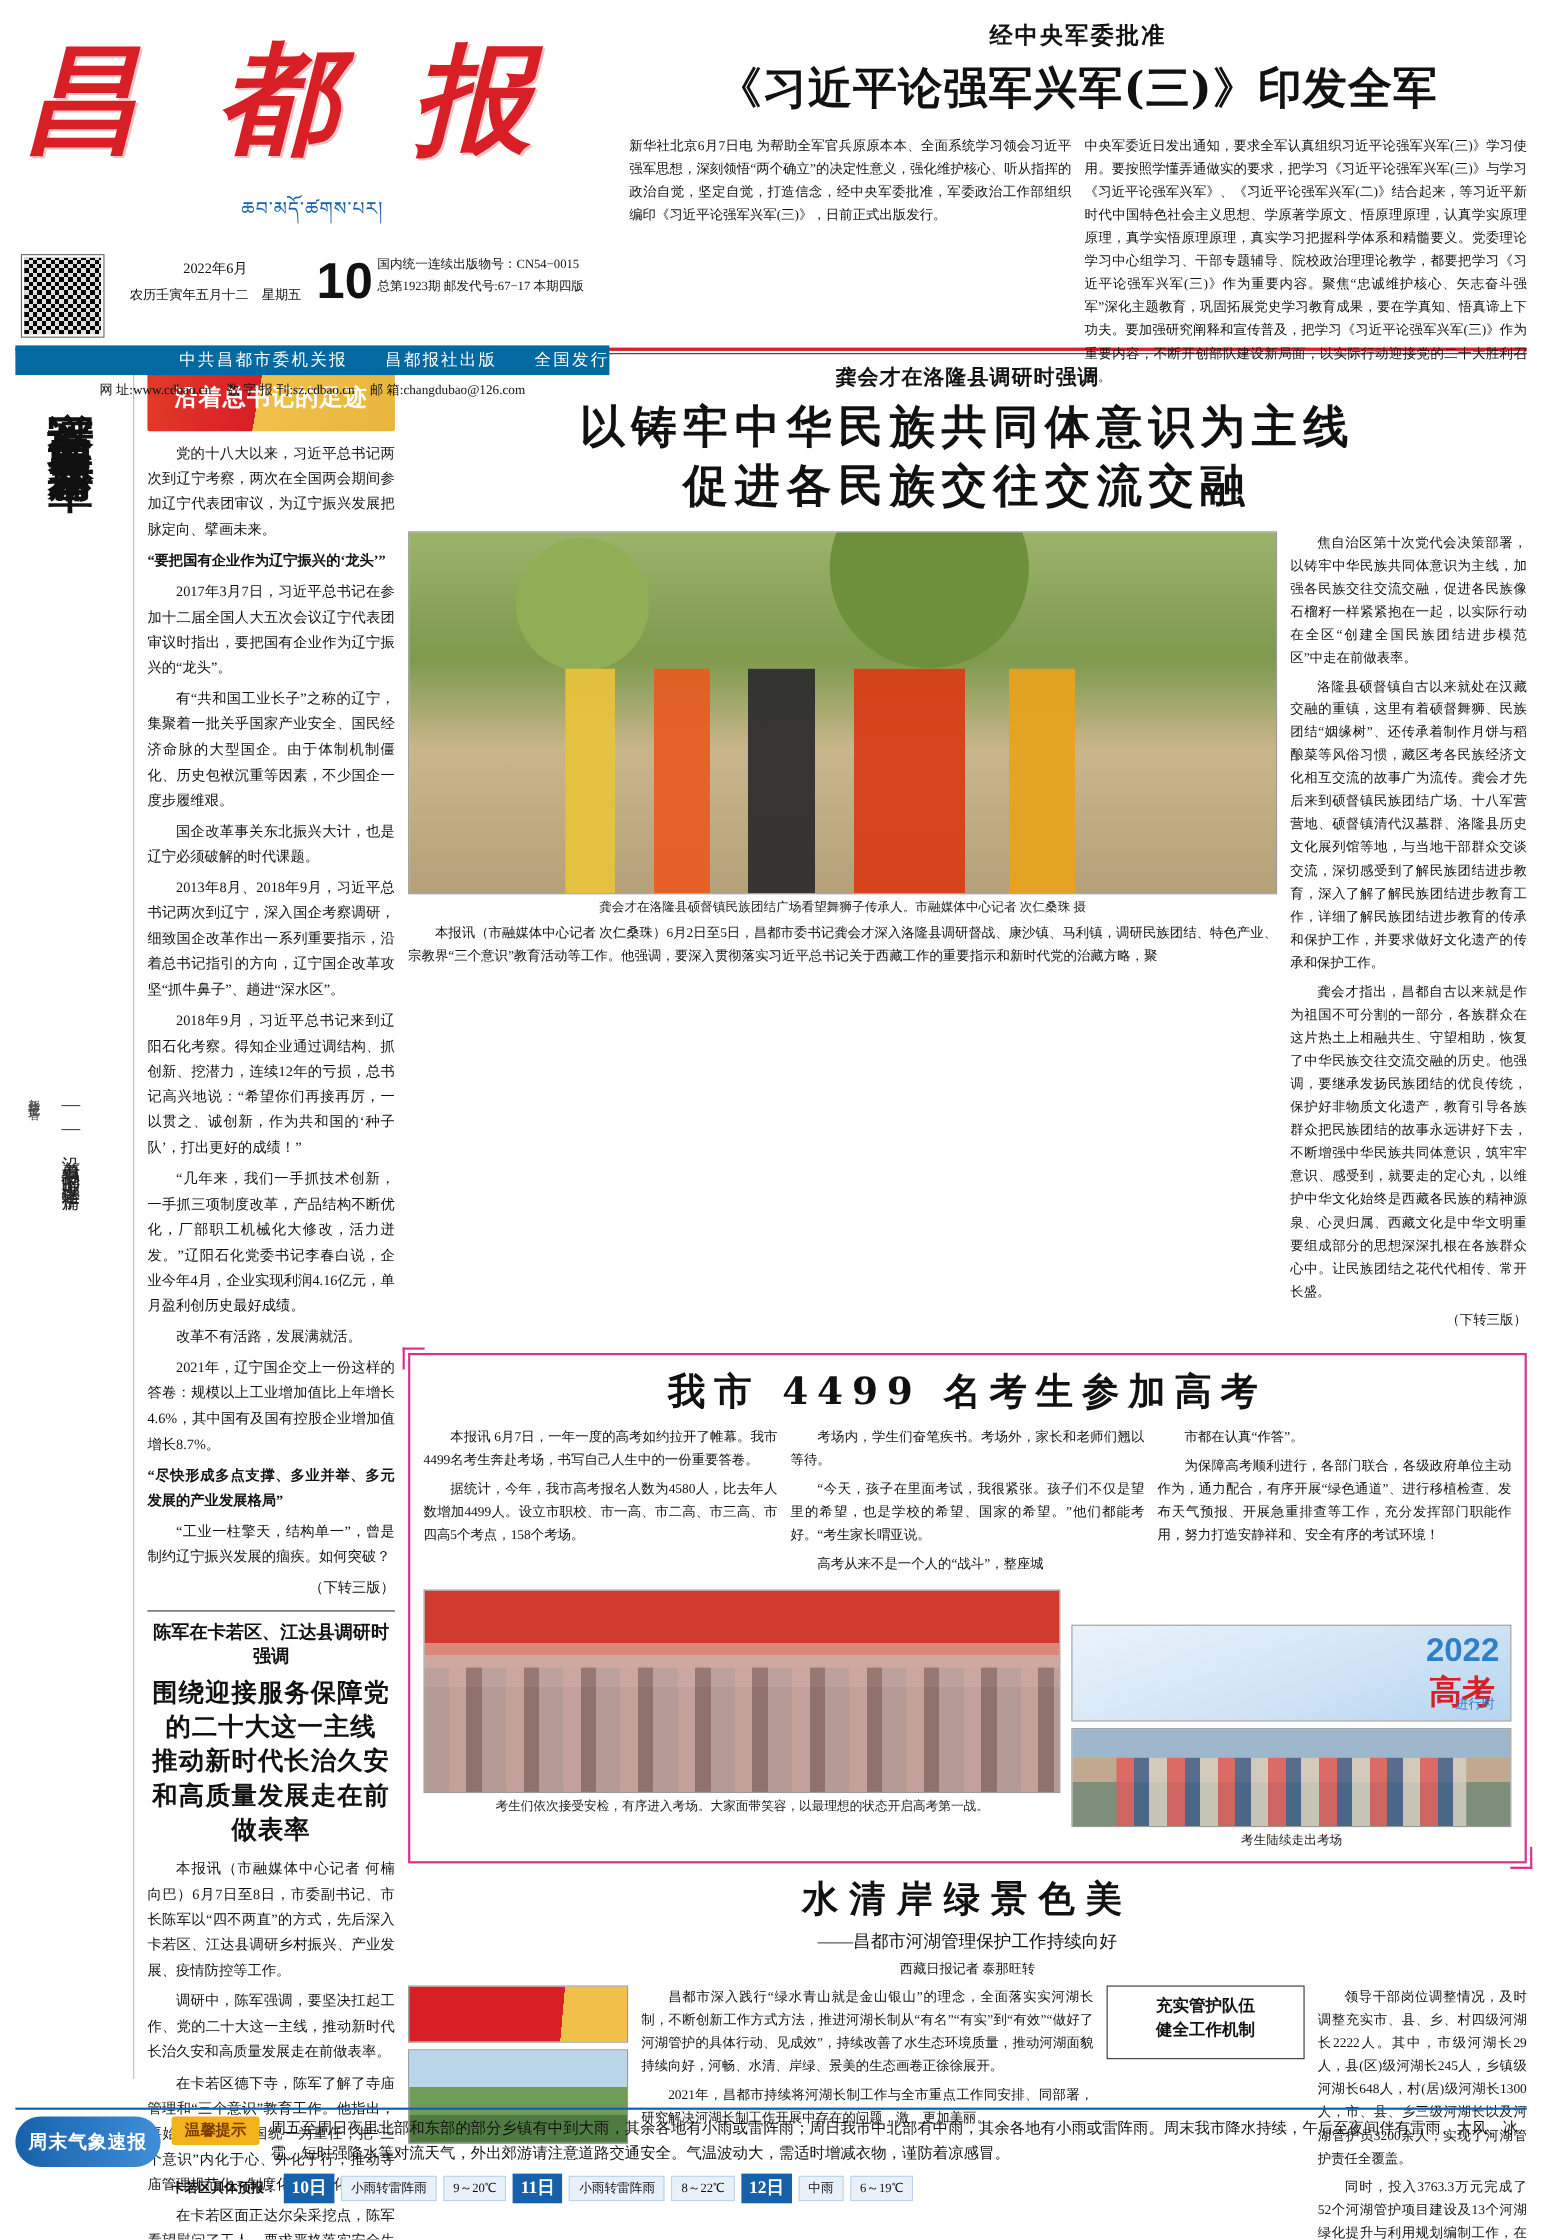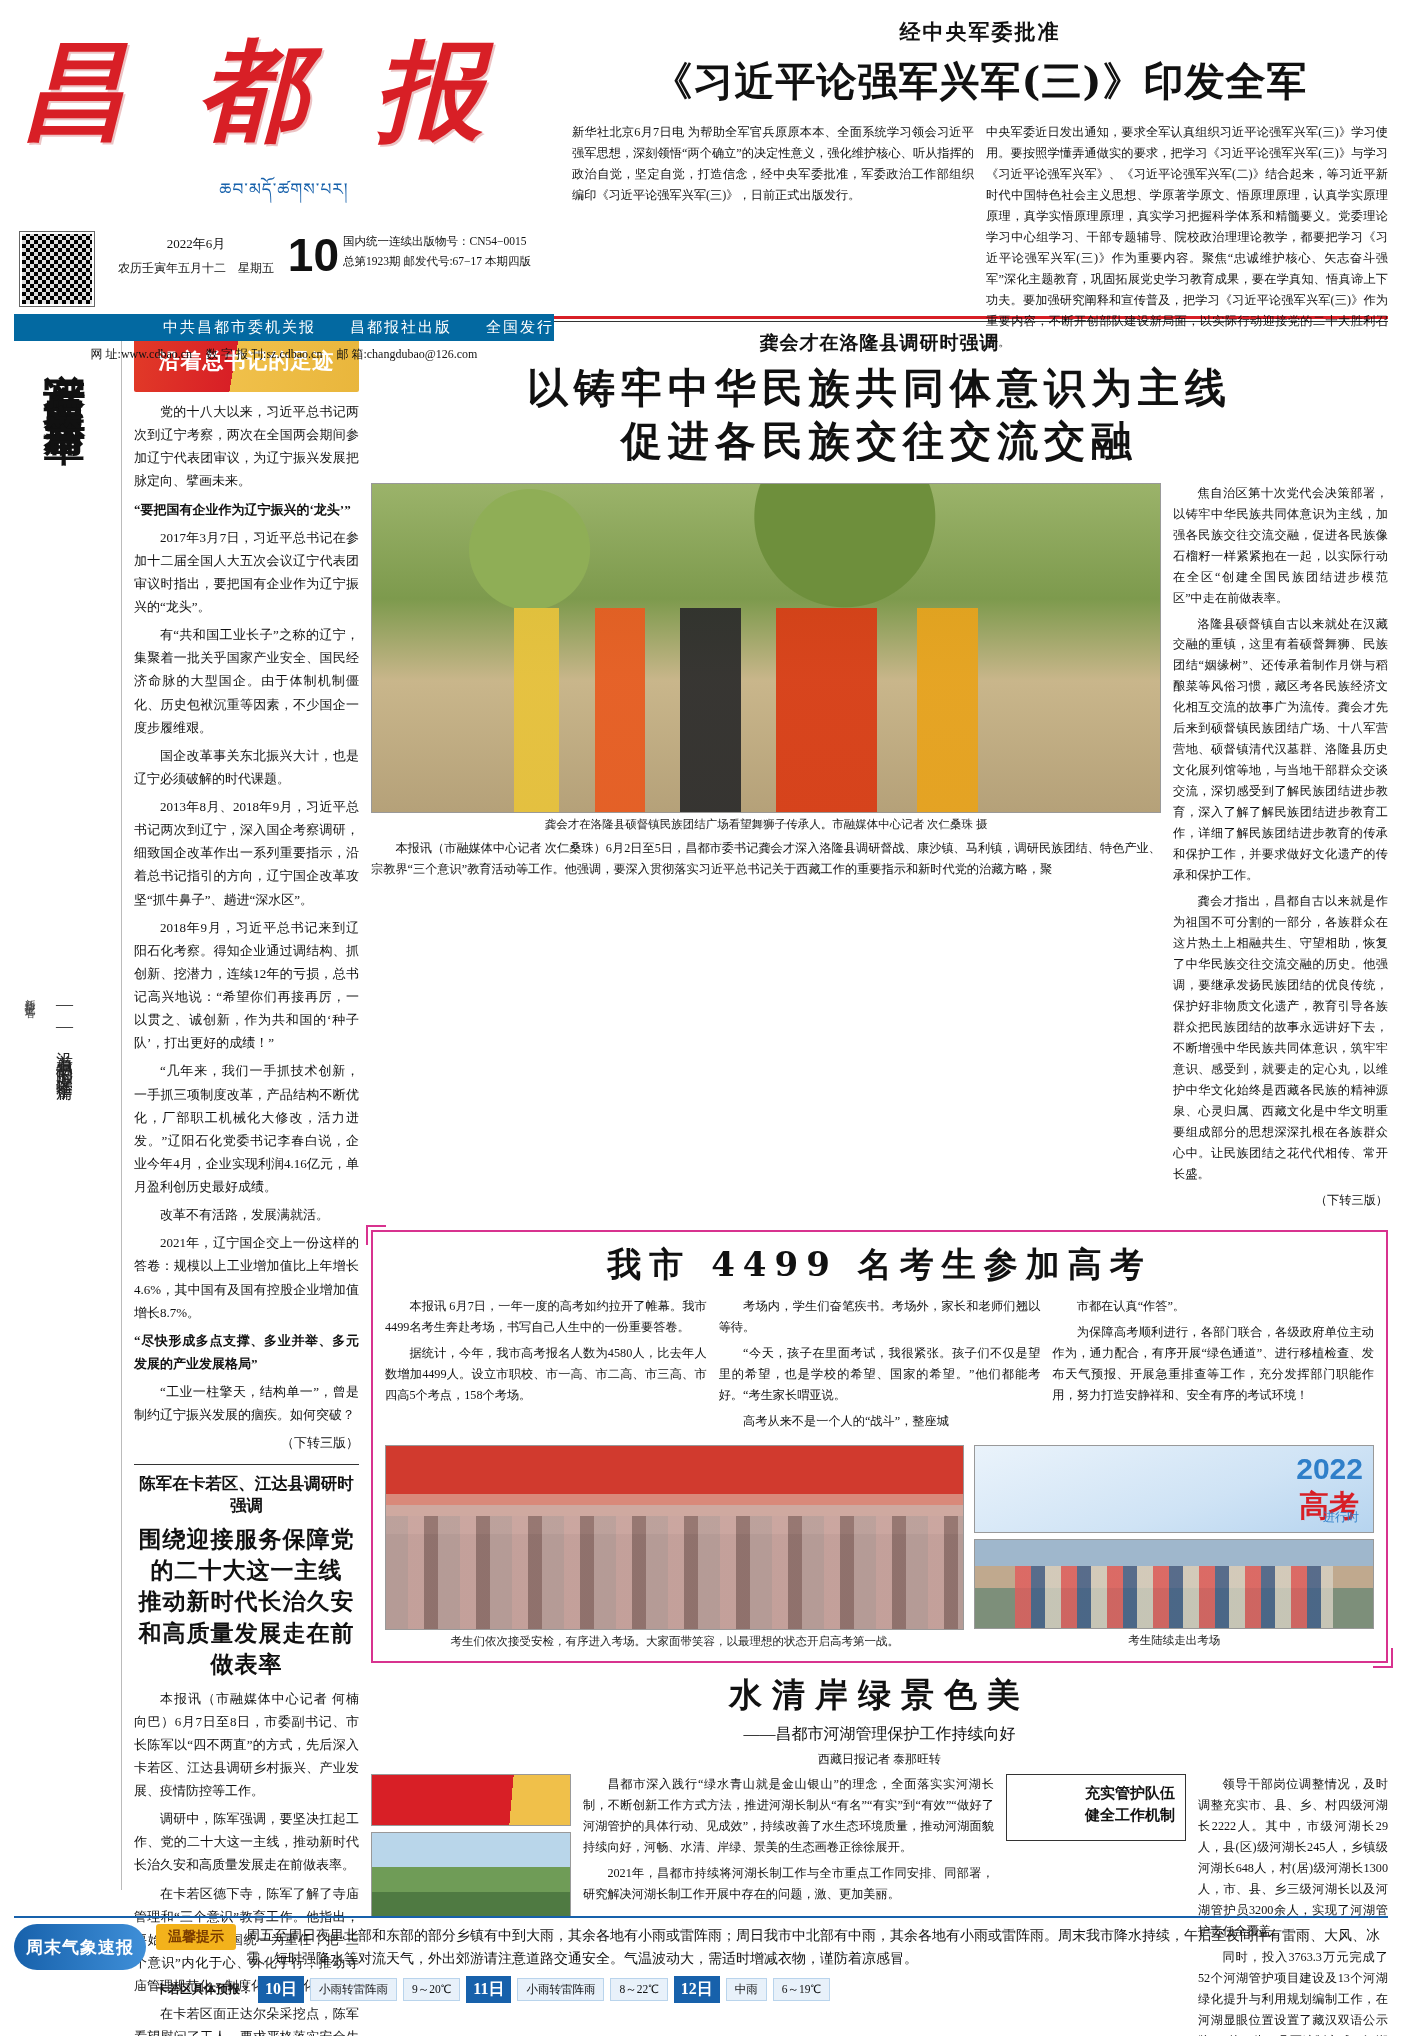--- a/index.html
+++ b/index.html
@@ -375,21 +375,21 @@
             <p>市都在认真“作答”。</p>
             <p>为保障高考顺利进行，各部门联合，各级政府单位主动作为，通力配合，有序开展“绿色通道”、进行移植检查、发布天气预报、开展急重排查等工作，充分发挥部门职能作用，努力打造安静祥和、安全有序的考试环境！</p>
           </div>
         </div>
 
         <div style="display:flex; gap:10px; margin-top:8px;">
           <div style="flex:1.45;">
             <div class="photo img-tent" style="height:185px;"></div>
             <div class="cap">考生们依次接受安检，有序进入考场。大家面带笑容，以最理想的状态开启高考第一战。</div>
           </div>
-          <div style="flex:1;">
+          <div style="flex:1;margin-top:32px;">
             <div class="photo img-poster" style="height:88px;">
               <div class="poster-year">2022</div>
               <div class="poster-gk">高考</div>
               <div style="position:absolute;bottom:6px;right:14px;font-size:12px;color:#2f7fc9;">进行时</div>
             </div>
             <div class="photo img-street" style="height:90px; margin-top:6px;"></div>
             <div class="cap">考生陆续走出考场</div>
           </div>
         </div>
       </div>
@@ -403,21 +403,21 @@
           <div style="flex:0 0 200px;">
             <div class="photo img-redbanner" style="height:52px;"></div>
             <div class="photo img-river" style="height:86px; margin-top:6px;"></div>
           </div>
           <div class="mcol" style="flex:1;">
             <p>昌都市深入践行“绿水青山就是金山银山”的理念，全面落实实河湖长制，不断创新工作方式方法，推进河湖长制从“有名”“有实”到“有效”“做好了河湖管护的具体行动、见成效”，持续改善了水生态环境质量，推动河湖面貌持续向好，河畅、水清、岸绿、景美的生态画卷正徐徐展开。</p>
             <p>2021年，昌都市持续将河湖长制工作与全市重点工作同安排、同部署，研究解决河湖长制工作开展中存在的问题，激、更加美丽。</p>
           </div>
           <div style="flex:0 0 180px;">
             <div class="sidebox">
-              <div class="sidebox-h" style="white-space:pre-line;text-align:right;">充实管护队伍
+              <div class="sidebox-h" style="white-space:pre-line;">充实管护队伍
 健全工作机制</div>
             </div>
           </div>
           <div class="mcol" style="flex:0 0 190px;">
             <p>领导干部岗位调整情况，及时调整充实市、县、乡、村四级河湖长2222人。其中，市级河湖长29人，县(区)级河湖长245人，乡镇级河湖长648人，村(居)级河湖长1300人，市、县、乡三级河湖长以及河湖管护员3200余人，实现了河湖管护责任全覆盖。</p>
             <p>同时，投入3763.3万元完成了52个河湖管护项目建设及13个河湖绿化提升与利用规划编制工作，在河湖显眼位置设置了藏汉双语公示牌855块。为11县区编制完成了河湖采样图，确保河湖系统规范化。</p>
           </div>
         </div>
       </div>
 

